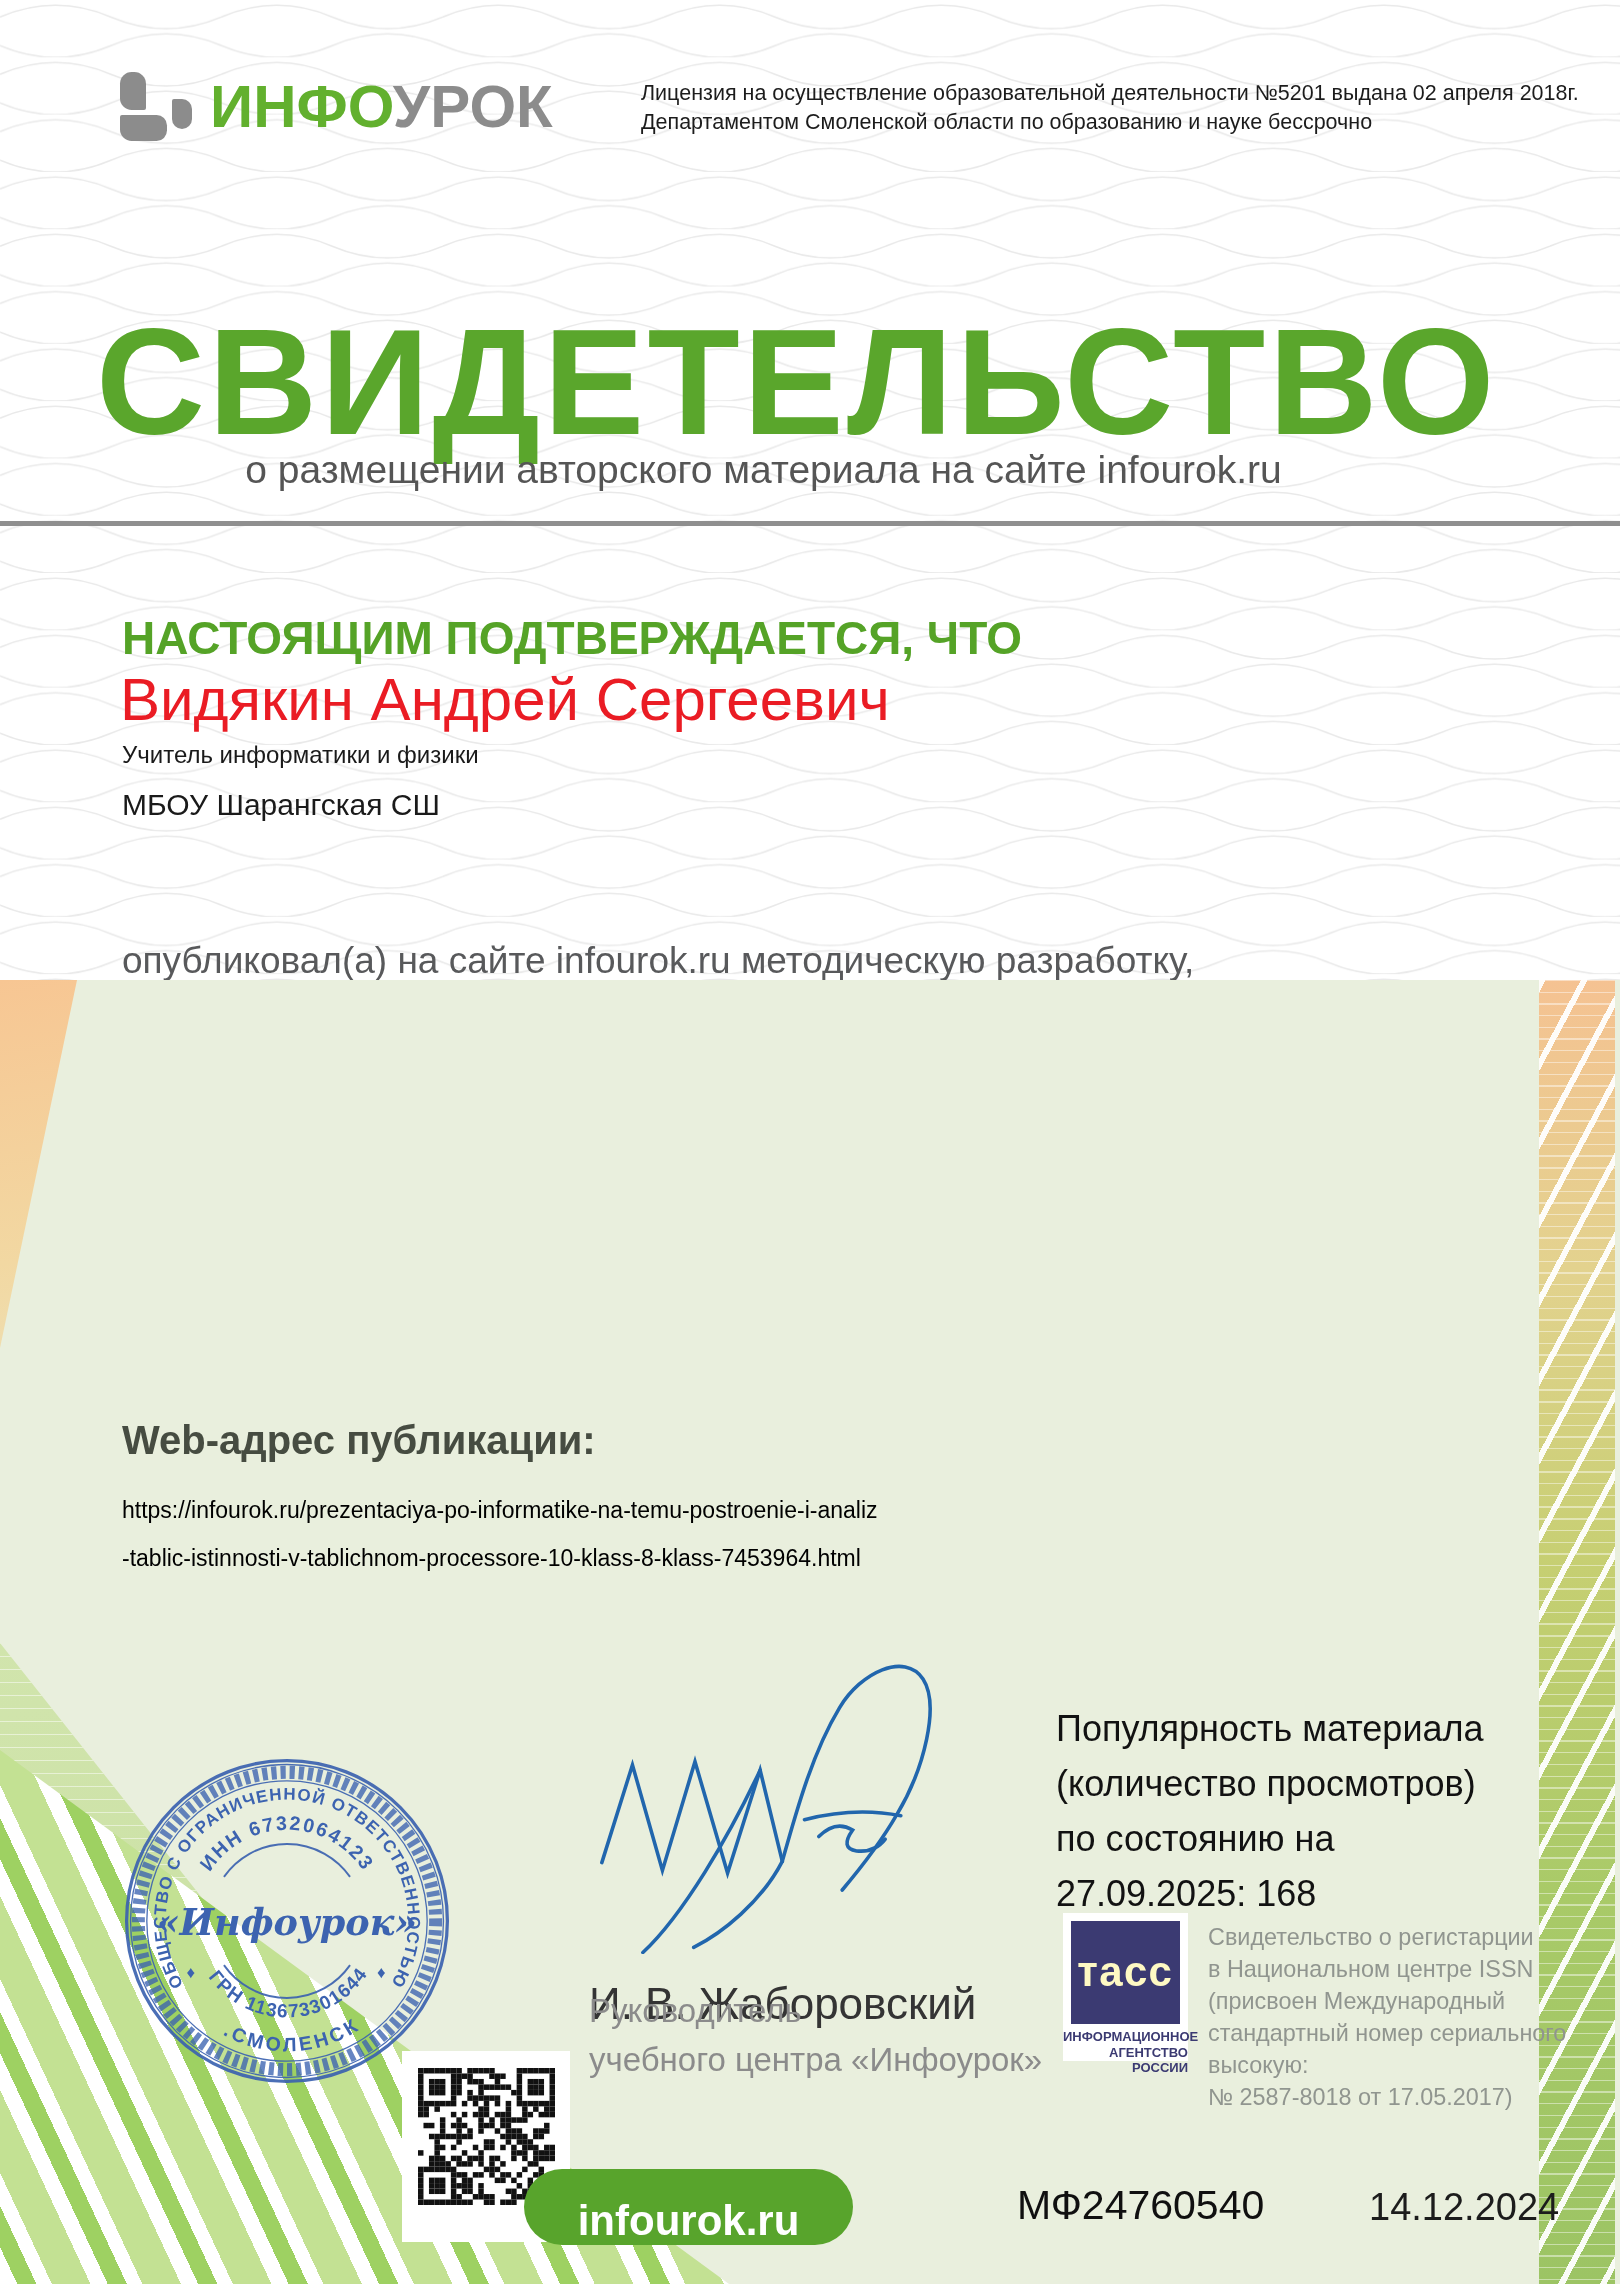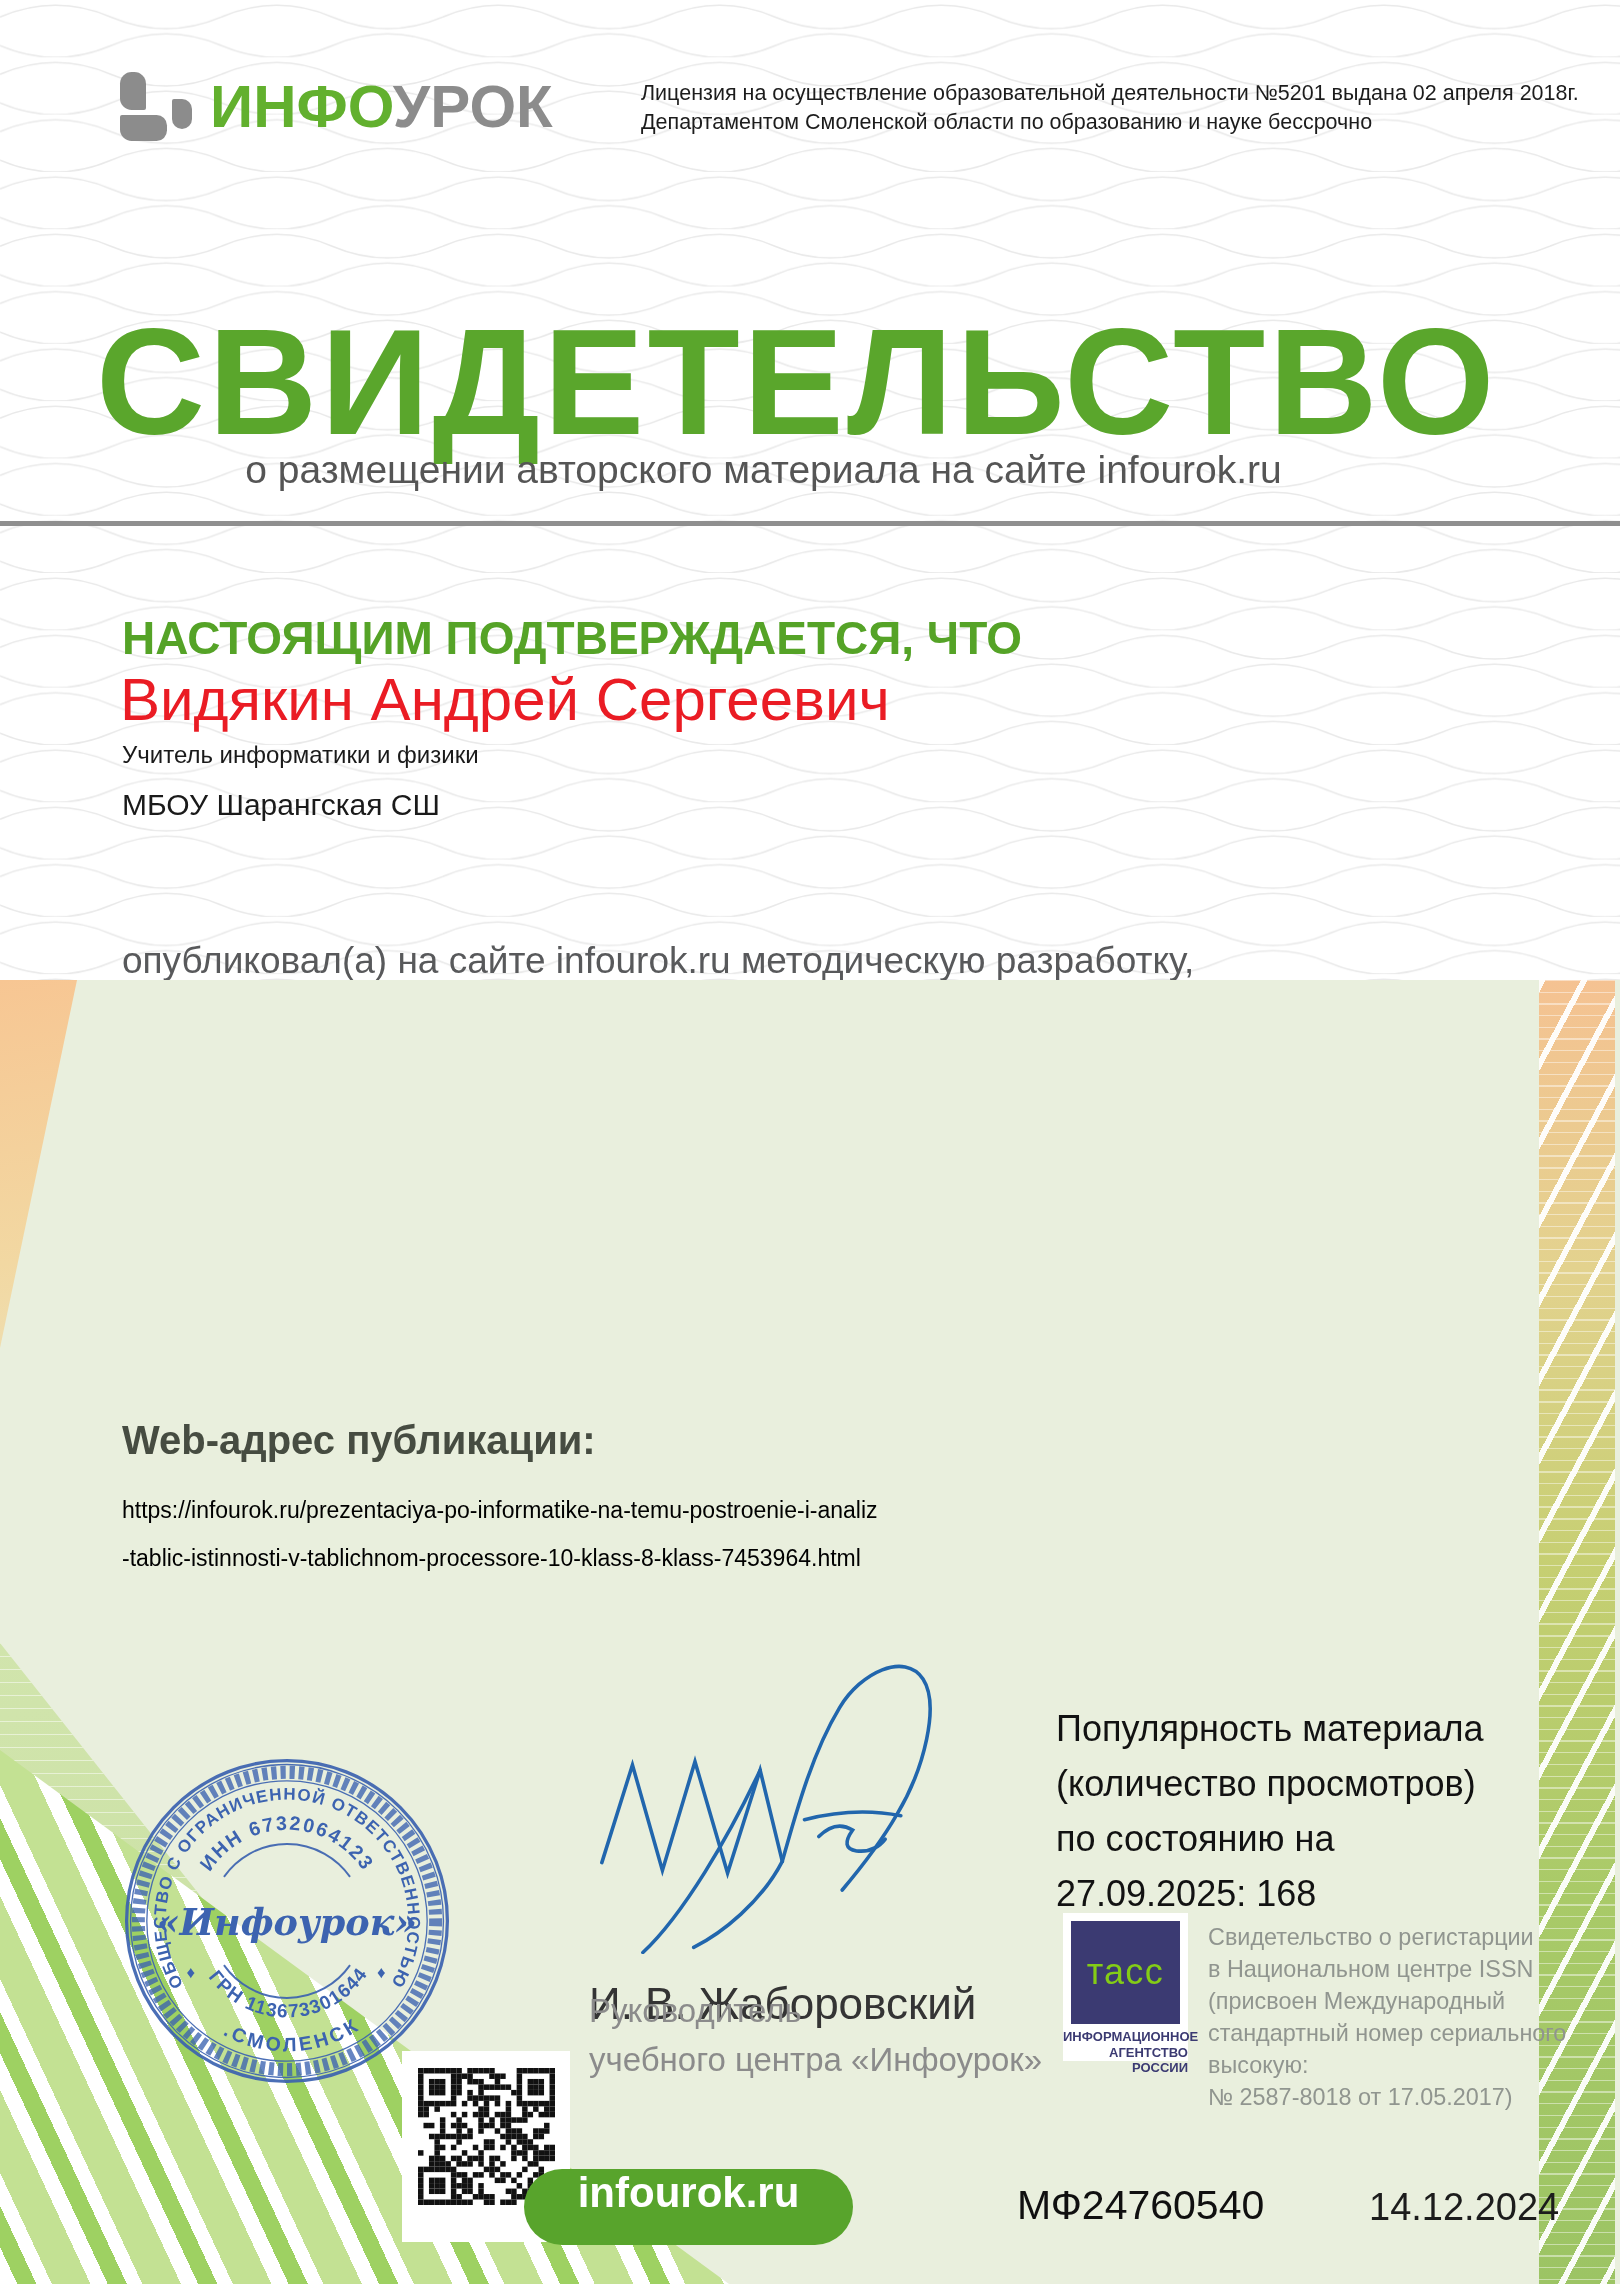--- a/index.html
+++ b/index.html
@@ -62,31 +62,31 @@
 
   .popularity{position:absolute;left:1056px;top:1701px;font-size:36px;line-height:55px;color:#121212;}
 
   .sig-name{position:absolute;left:589px;top:1935px;font-size:44px;color:#343434;margin-top:44px;}
   .sig-role1{position:absolute;left:589px;top:1992px;font-size:33px;color:#8b8b8b;}
   .sig-role2{position:absolute;left:589px;top:2041px;font-size:33px;color:#8b8b8b;}
 
   .tass-card{position:absolute;left:1063px;top:1913px;width:125px;height:148px;background:#ffffff;}
   .tass-box{position:absolute;left:7.8px;top:7.8px;width:109px;height:103px;background:#3b3a72;
     display:flex;align-items:center;justify-content:center;}
-  .tass-box span{color:#84cc16;font-size:36px;font-weight:normal;letter-spacing:1.3px;}
+  .tass-box span{color:#fef9c3;font-size:42px;font-weight:bold;letter-spacing:1.3px;}
   .tass-line{position:absolute;width:125px;text-align:right;color:#3b3a72;font-weight:bold;font-size:13px;}
   .tass-l1{top:116px;} .tass-l2{top:132px;}
 
   .issn{position:absolute;left:1208px;top:1921px;font-size:23.4px;line-height:32px;color:#90958f;}
 
   .qr-box{position:absolute;left:402px;top:2051px;width:168px;height:191px;background:#ffffff;}
   .qr-box svg{position:absolute;left:15.6px;top:17px;}
 
   .footer-btn{position:absolute;left:524px;top:2169px;width:329px;height:76px;background:#58a42c;
-    border-radius:38px;display:flex;align-items:flex-start;justify-content:center;}
+    border-radius:38px;display:flex;align-items:flex-end;justify-content:center;}
   .footer-btn span{color:#ffffff;font-size:42px;font-weight:bold;}
   .cert-number{position:absolute;left:1017px;top:2182px;font-size:41px;color:#101010;}
   .cert-date{position:absolute;left:1336px;top:2186px;font-size:38px;color:#1c1c1c;margin-left:33px;}
 
   .stamp-svg{position:absolute;left:124px;top:1758px;}
   .sig-svg{position:absolute;left:566px;top:1641px;}
 </style>
 </head>
 <body>
 

